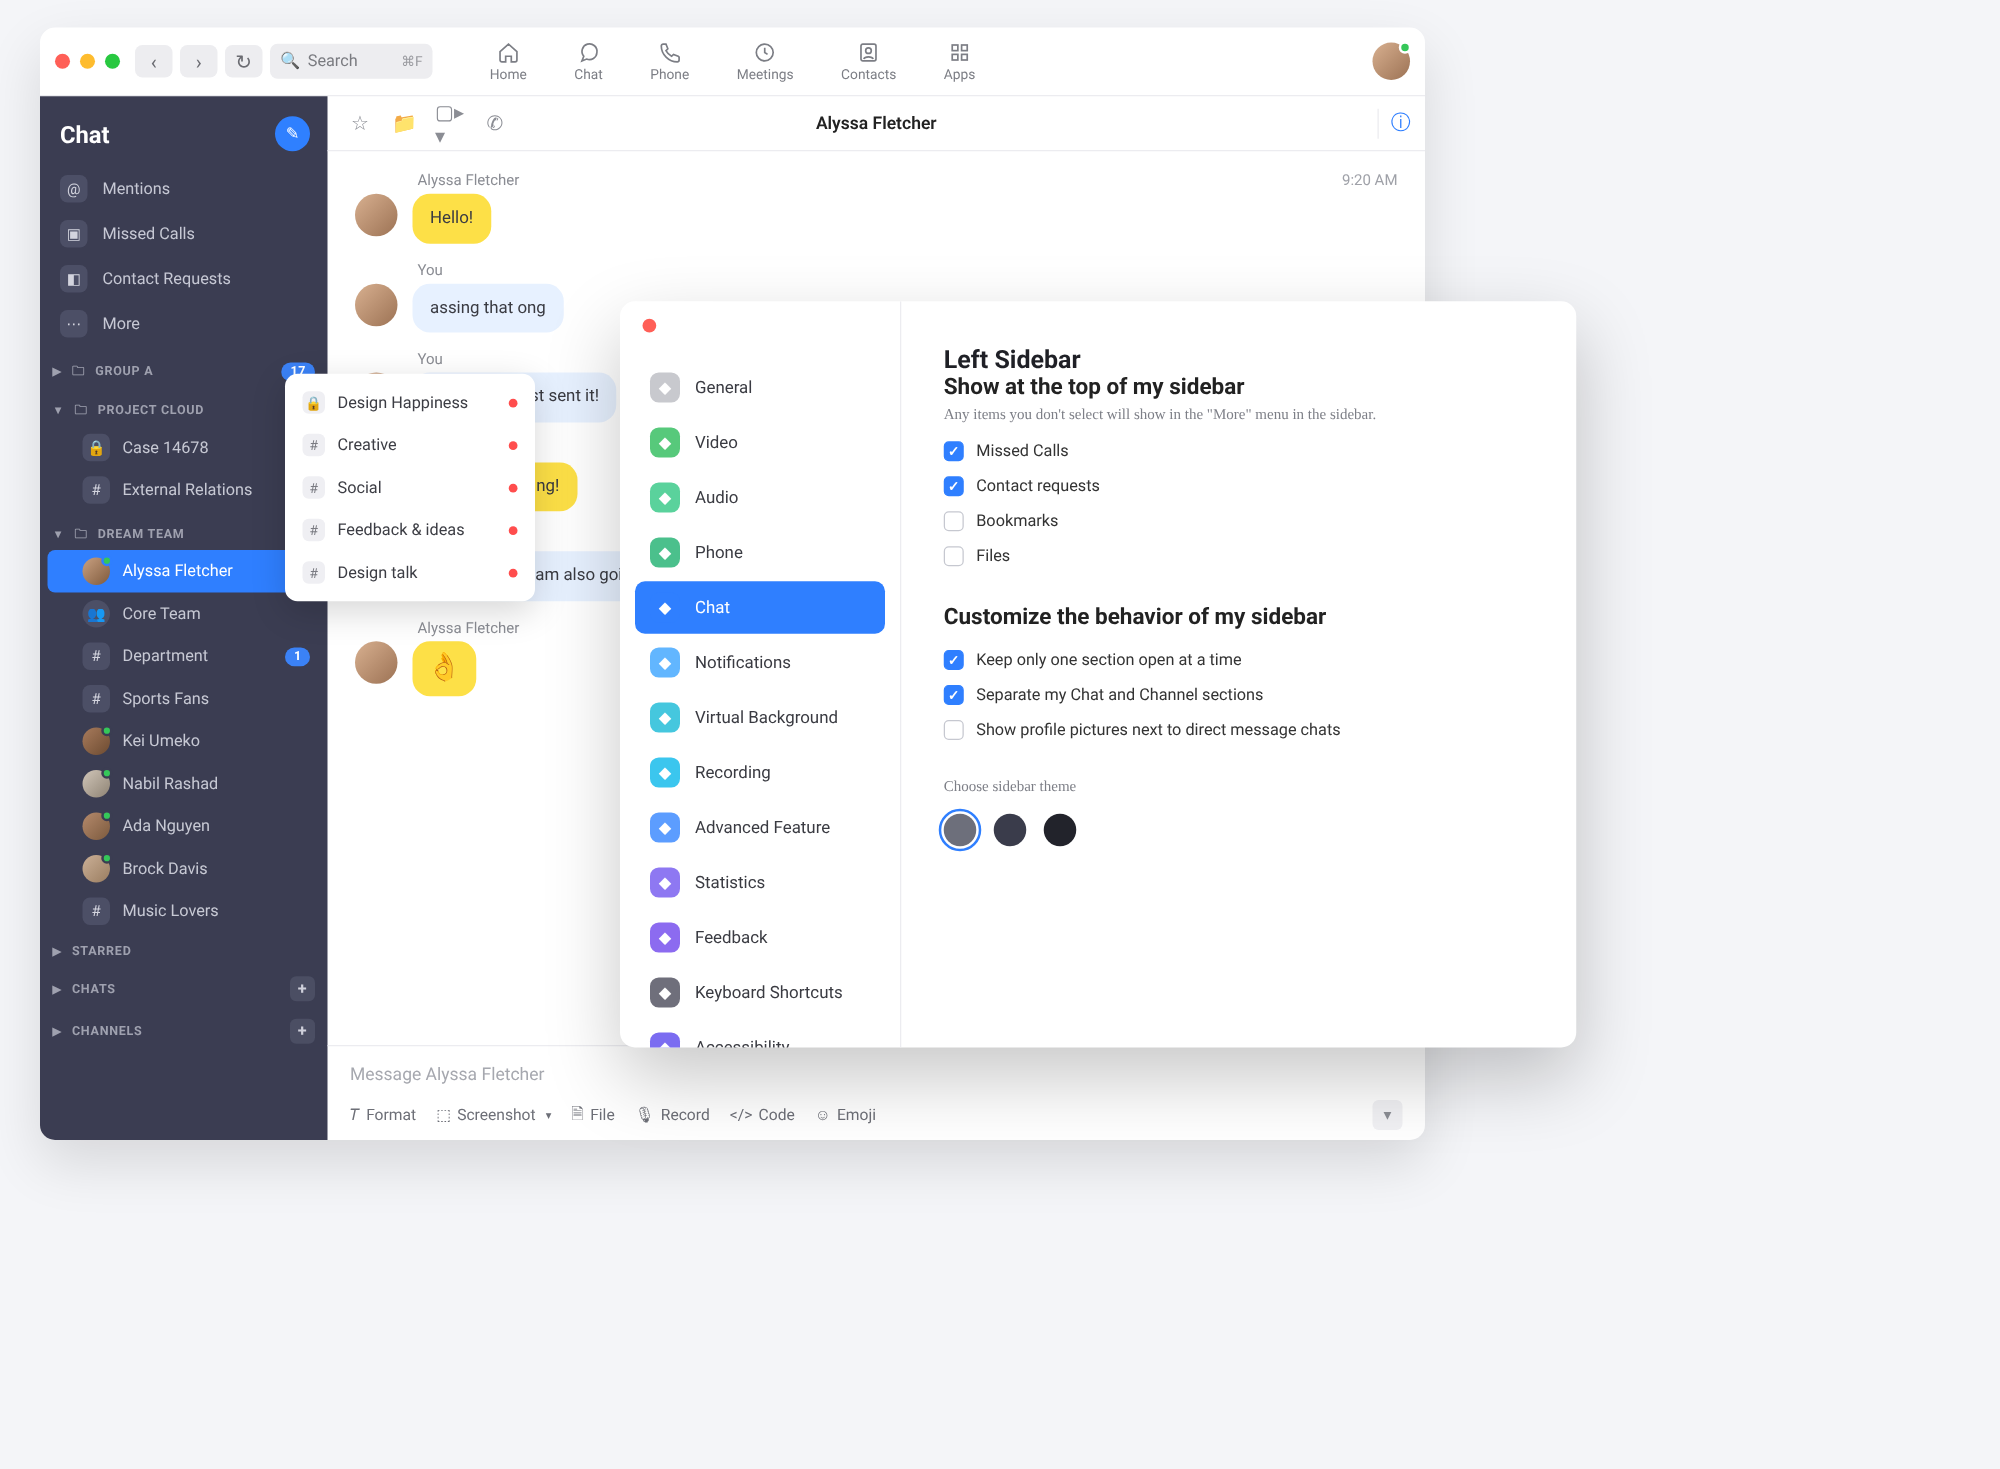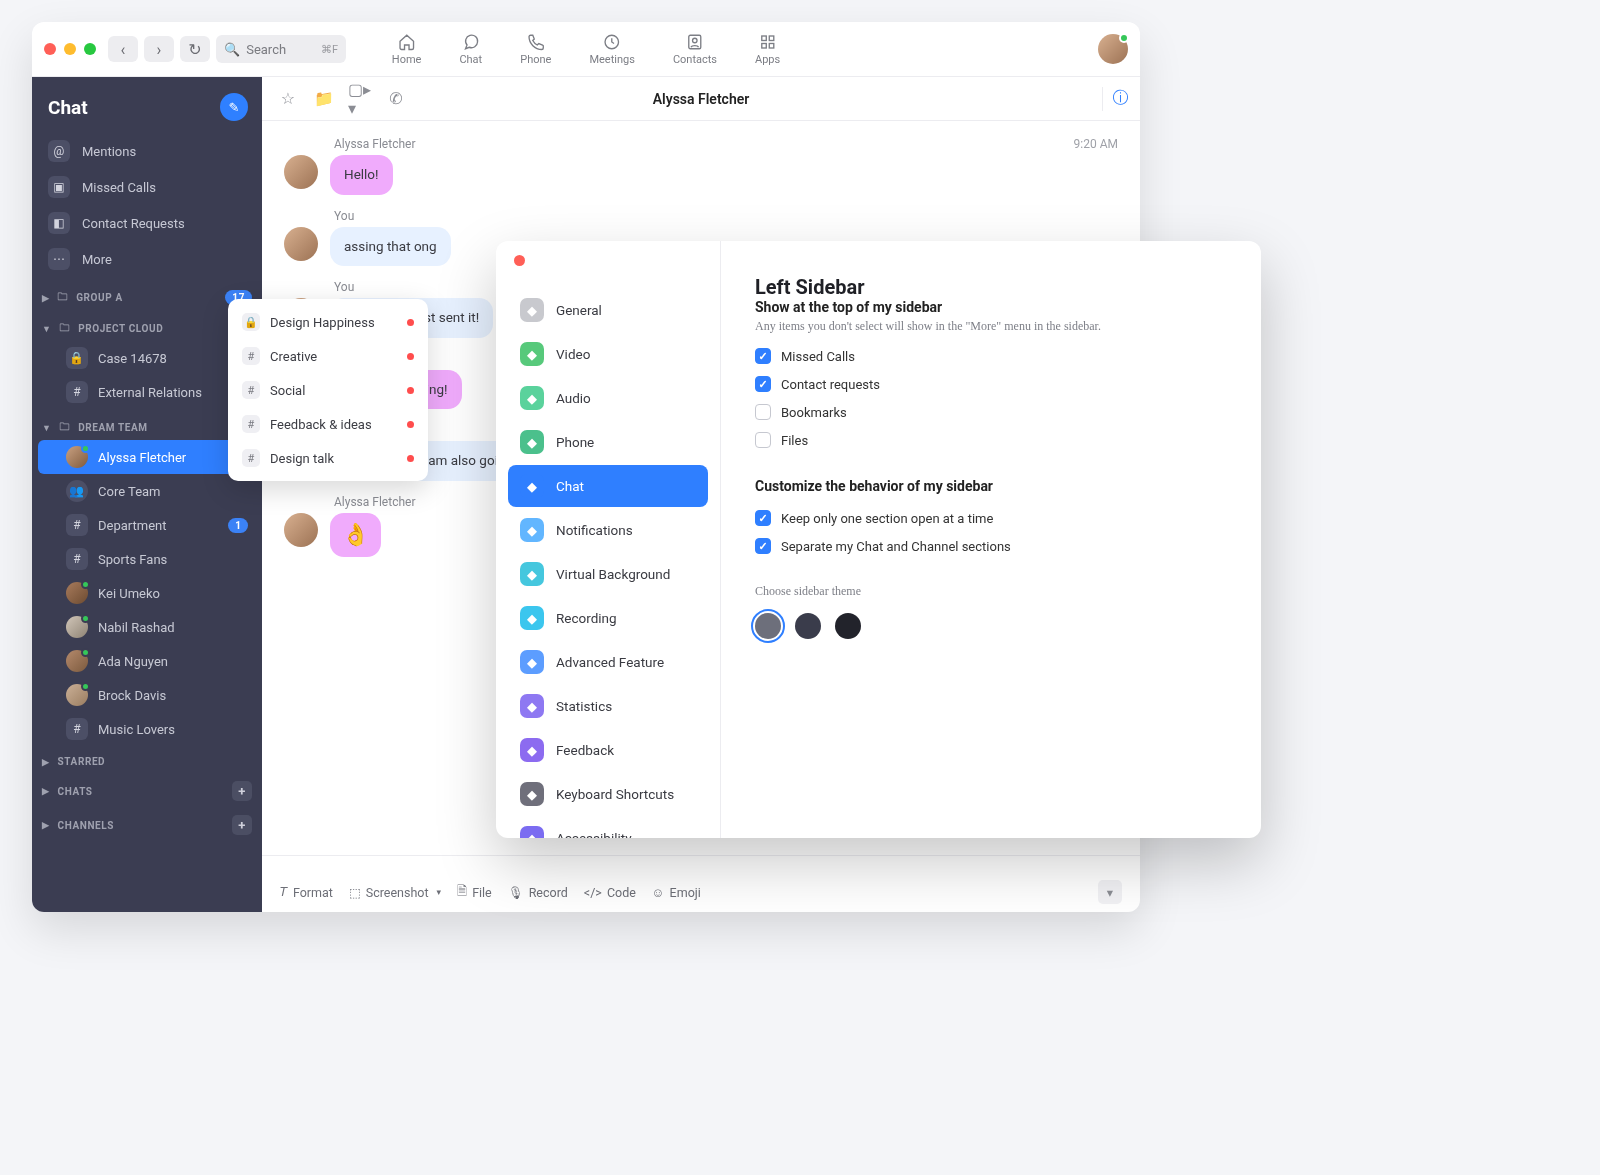--- a/index.html
+++ b/index.html
@@ -51,21 +51,21 @@
   .chat-head .tool{width:24px;height:24px;display:flex;align-items:center;justify-content:center;color:#8b8d94;cursor:pointer;}
   .chat-head .tool.folder{color:#f5a623;}
   .chat-head .title{position:absolute;left:50%;transform:translateX(-50%);font-weight:600;font-size:14px;color:#222;}
   .chat-head .info{margin-left:auto;color:#2f7fff;border-left:1px solid #ececf0;padding-left:12px;}
   .messages{flex:1;overflow-y:auto;padding:16px 22px;}
   .msg-block{margin-bottom:14px;}
   .msg-meta{font-size:12px;color:#8a8c93;margin-left:50px;margin-bottom:4px;}
   .time{float:right;color:#9fa1a8;}
   .msg-row{display:flex;gap:12px;align-items:flex-start;}
   .msg-av{width:34px;height:34px;border-radius:50%;background:linear-gradient(135deg,#d8b090,#9c7254);flex-shrink:0;}
-  .bubble{background:#f0abfc;color:#3a3b42;padding:10px 14px;border-radius:14px;max-width:420px;font-size:13.5px;line-height:1.45;}
+  .bubble{background:#fde047;color:#3a3b42;padding:10px 14px;border-radius:14px;max-width:420px;font-size:13.5px;line-height:1.45;}
   .bubble.me{background:#e7f1ff;}
   .emoji{font-size:22px;padding:6px 12px;}
   .composer{border-top:1px solid #ececf0;padding:12px 18px 8px;}
   .composer input{width:100%;border:none;outline:none;font-size:14px;color:#333;}
   .composer input::placeholder{color:#a6a8af;}
   .comp-toolbar{display:flex;gap:16px;align-items:center;margin-top:12px;color:#6d6f77;font-size:12.5px;}
   .comp-tool{display:flex;align-items:center;gap:5px;cursor:pointer;}
   .filter{margin-left:auto;width:24px;height:24px;border-radius:5px;background:#f1f1f4;display:flex;align-items:center;justify-content:center;color:#8b8d94;}
 
   
@@ -82,21 +82,21 @@
     position:absolute; left:496px; top:241px; width:765px; height:597px; background:#fff;
     border-radius:12px; box-shadow:0 24px 60px rgba(0,0,0,.22); display:flex; overflow:hidden;
   }
   .modal .close-dot{position:absolute;top:14px;left:18px;width:11px;height:11px;border-radius:50%;background:#ff5f57;cursor:pointer;}
   .settings-nav{width:225px;border-right:1px solid #ececf0;padding:48px 12px 12px;display:flex;flex-direction:column;gap:2px;}
   .set-item{display:flex;align-items:center;gap:12px;padding:9px 12px;border-radius:8px;font-size:13.5px;color:#3a3b42;cursor:pointer;}
   .set-item .si-ico{width:24px;height:24px;border-radius:7px;display:flex;align-items:center;justify-content:center;color:#fff;font-size:13px;}
   .set-item.active{background:#2f7fff;color:#fff;}
   .settings-body{flex:1;padding:34px 34px;}
   .settings-body h2{font-size:20px;font-weight:700;color:#1f2026;}
-  .subh{font-size:14px;font-weight:700;color:#222;margin-bottom:4px;}
+  .subh{font-size:18px;font-weight:700;color:#222;margin-bottom:4px;}
   .sub-desc{font-size:12px;color:#7d7f87;margin-bottom:14px;font-family:Liberation Serif, serif;}
   .check{display:flex;align-items:center;gap:10px;font-size:13px;color:#333;margin-bottom:12px;cursor:pointer;}
   .cb{width:16px;height:16px;border-radius:4px;border:1.5px solid #c6c8d0;display:flex;align-items:center;justify-content:center;}
   .cb.on{background:#2f7fff;border-color:#2f7fff;color:#fff;}
   .cb.on::after{content:"✓";font-size:11px;font-weight:700;}
   .swatches{display:flex;gap:14px;margin-top:12px;}
   .sw{width:26px;height:26px;border-radius:50%;cursor:pointer;}
   .sw.sel{outline:2px solid #2f7fff;outline-offset:2px;}
 </style>
 </head>
@@ -337,20 +337,21 @@
           <div class="msg-block">
             <div class="msg-meta">Alyssa Fletcher</div>
             <div class="msg-row">
               <div class="msg-av"></div>
               <div class="bubble emoji">👌</div>
             </div>
           </div>
         </div>
 
       <div class="composer">
+        <input placeholder="Message Alyssa Fletcher" style="">
         <div class="comp-toolbar">
           <div class="comp-tool">
               <span>𝑇</span>
               <span>Format</span>
             </div>
           <div class="comp-tool">
               <span>⬚</span>
               <span>Screenshot</span>
               <span style="font-size:9px;margin-left:3px">▾</span>
             </div>
@@ -489,20 +490,24 @@
     <div class="subh">Customize the behavior of my sidebar</div>
     <div style="height:12px"></div>
     <div id="sec2">
         <div class="check">
           <div class="cb on"></div>
           <span>Keep only one section open at a time</span>
         </div>
         <div class="check">
           <div class="cb on"></div>
           <span>Separate my Chat and Channel sections</span>
+        </div>
+        <div class="check">
+          <div class="cb"></div>
+          <span>Show profile pictures next to direct message chats</span>
         </div>
       </div>
 
     <div style="height:18px"></div>
     <div class="sub-desc">Choose sidebar theme</div>
     <div class="swatches" id="swatches">
         <div class="sw sel" style="background: rgb(109, 111, 123);"></div>
         <div class="sw" style="background: rgb(58, 60, 75);"></div>
         <div class="sw" style="background: rgb(34, 35, 43);"></div>
       </div>

